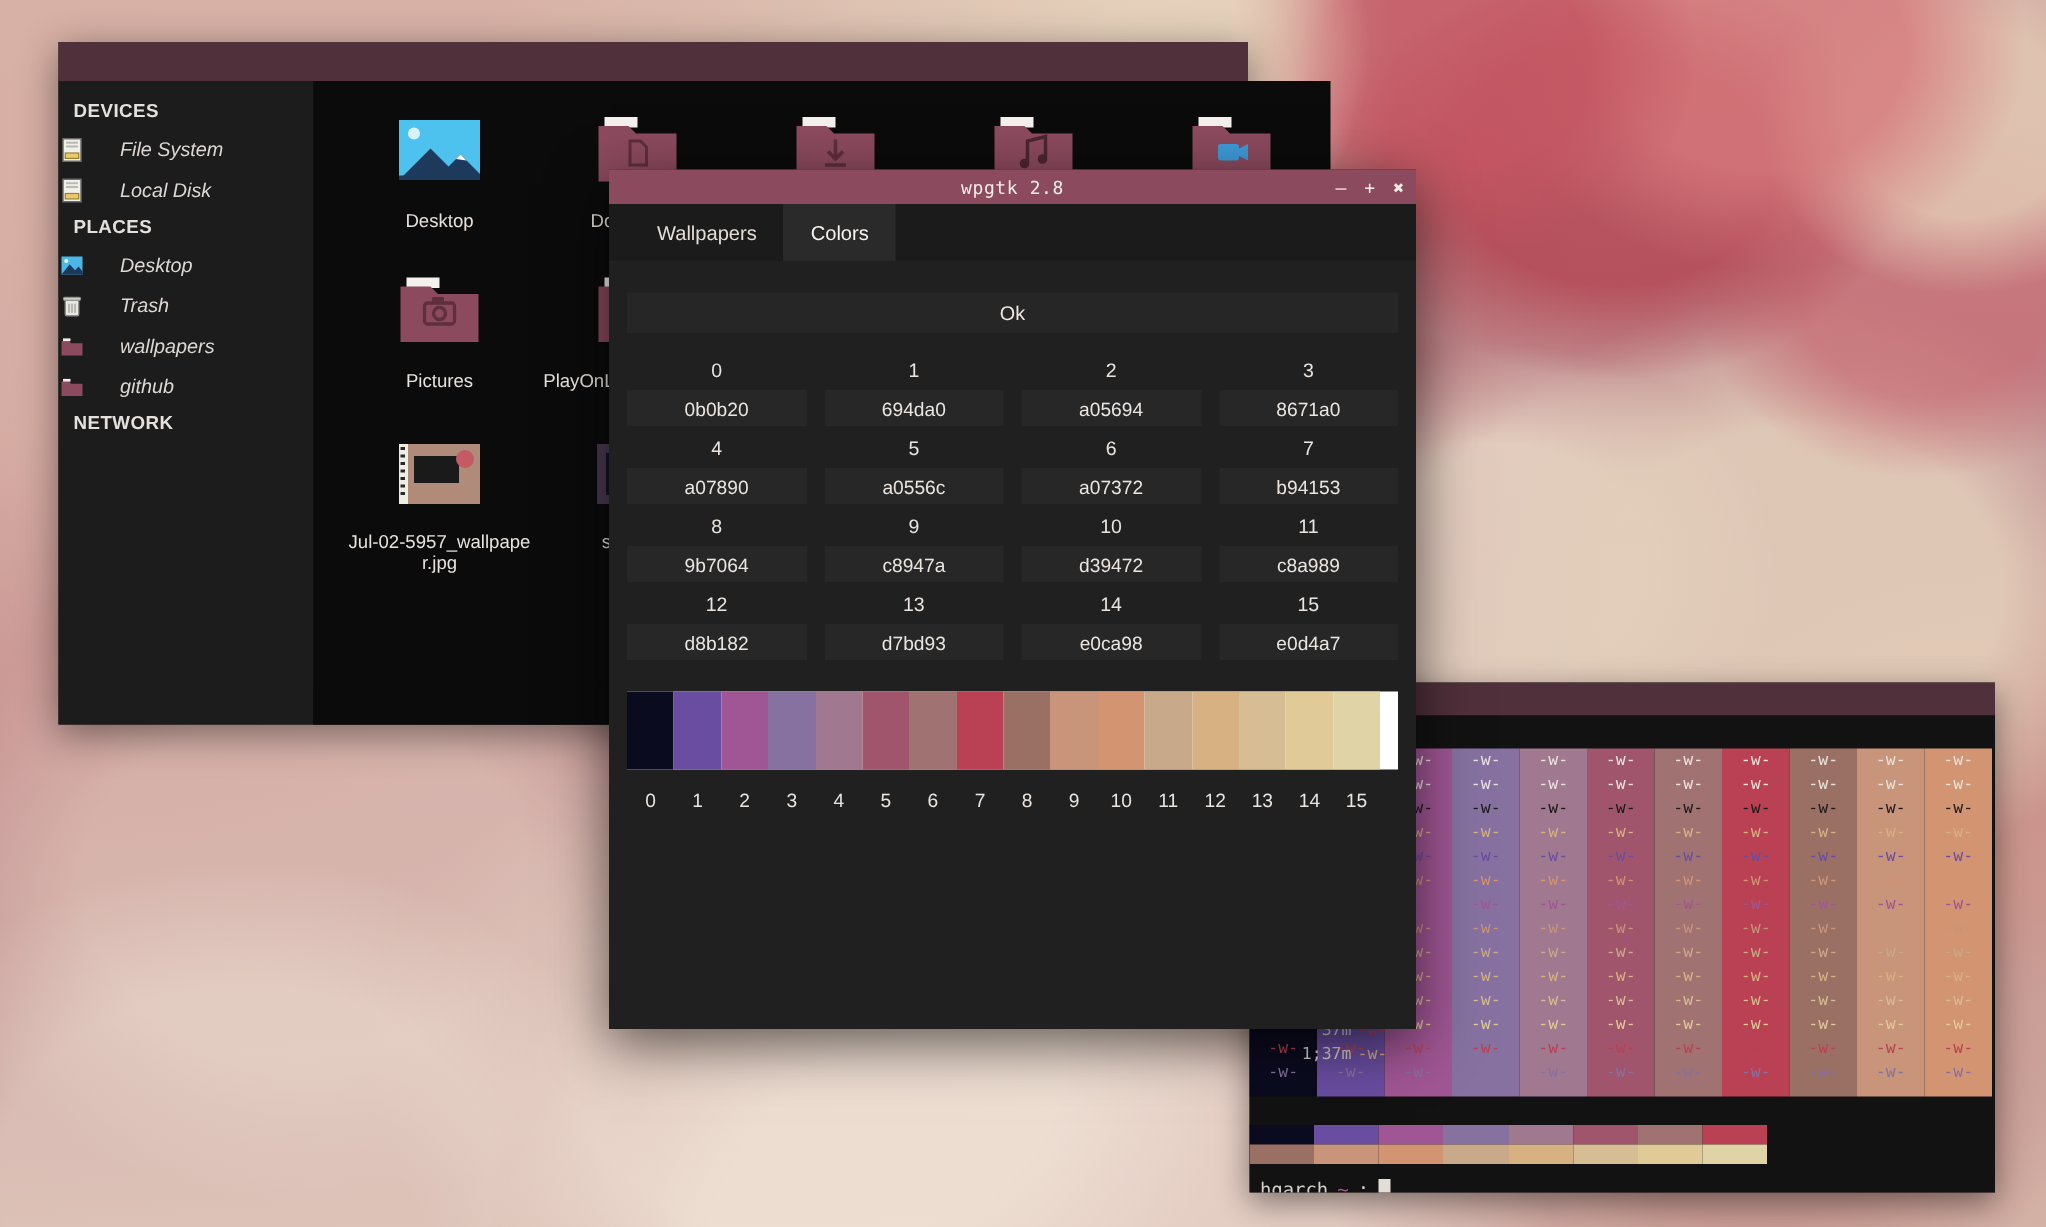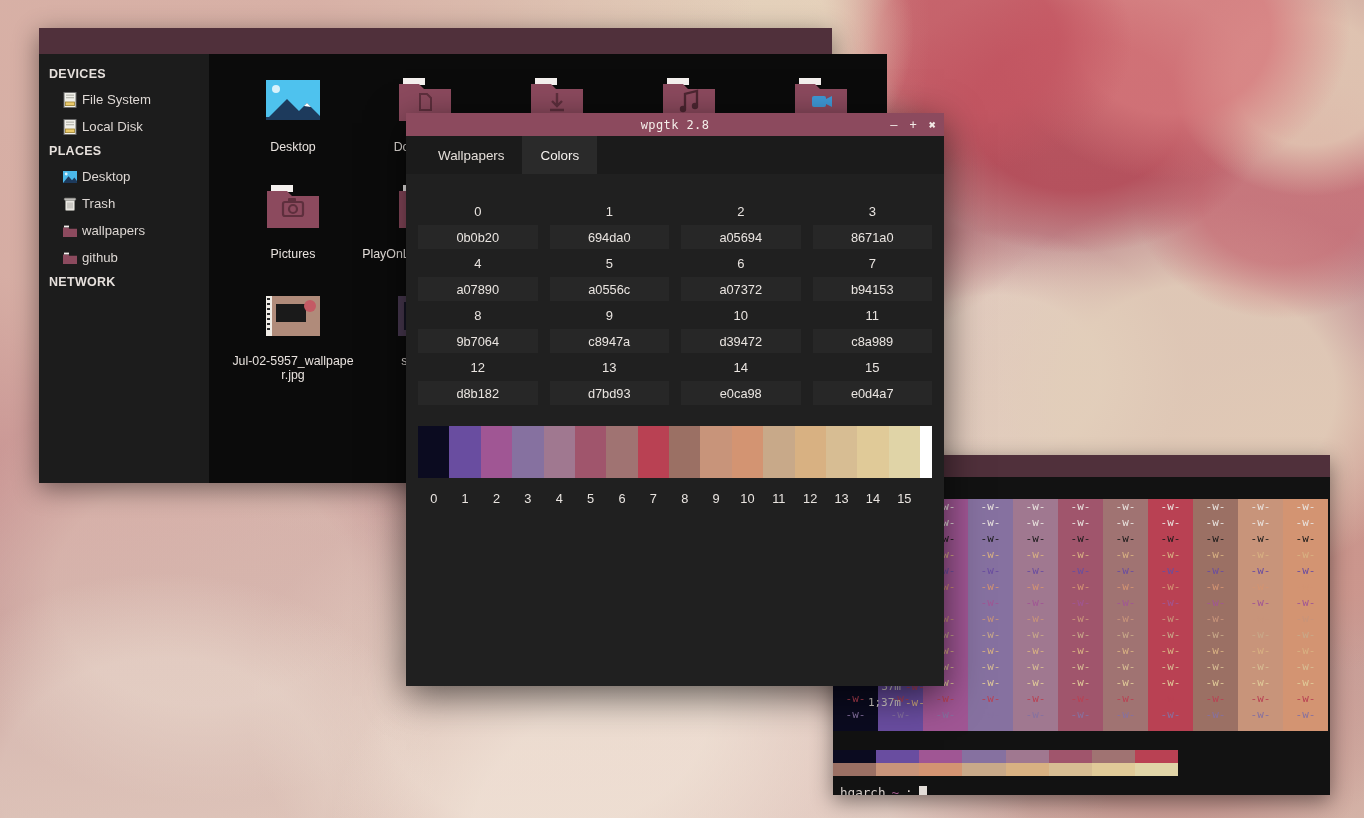--- a/index.html
+++ b/index.html
@@ -68,26 +68,26 @@
     padding-top: 9px;
     flex: 0 0 170px;
   }
   .sb-header {
     font-size: 12.5px; font-weight: bold;
     color: #e6e0dc; letter-spacing: .3px;
     padding: 4px 0 5px 10px;
   }
   .sb-item {
     display: flex; align-items: center;
-    gap: 3px;
+    gap: 23px;
     height: 27px;
-    padding-left: 22px;
     font-size: 13.2px;
     color: #ded8d4;
     white-space: nowrap;
+    font-style: italic;
   }
   .sb-item.active { background: #8c4a5e; color: #fff; }
   .sb-ico { width: 18px; height: 18px; flex: 0 0 18px; display:block; }
 
   #fm-main {
     flex: 1;
     background: #0b0b0b;
     position: relative;
     display: flex; flex-direction: column;
   }
@@ -794,20 +794,21 @@
   </div>
 
   <div id="wp-tabs">
     <div class="wp-tab">Wallpapers</div>
     <div class="wp-tab active">Colors</div>
   </div>
 
   <div id="wp-content">
 
 
+    <div id="wp-ok">Ok</div>
 
     <div id="wp-grid">
         <div class="cg-index">0</div>
         <div class="cg-index">1</div>
         <div class="cg-index">2</div>
         <div class="cg-index">3</div>
         <div class="cg-val">0b0b20</div>
         <div class="cg-val">694da0</div>
         <div class="cg-val">a05694</div>
         <div class="cg-val">8671a0</div>

